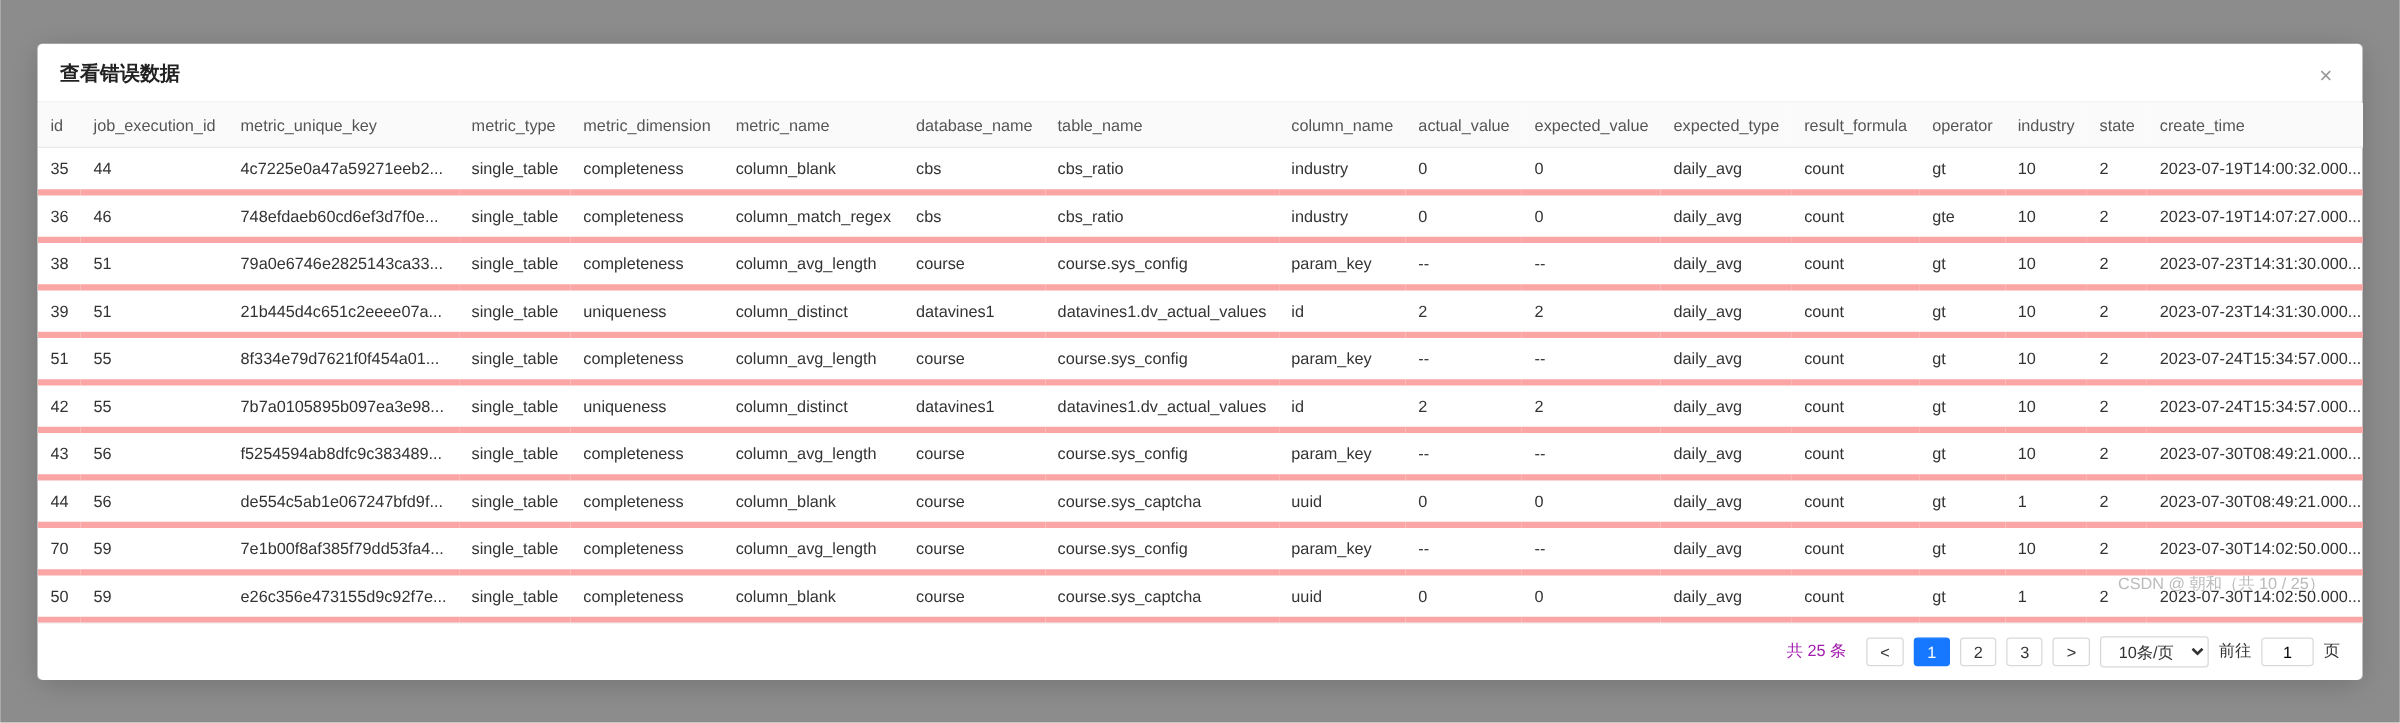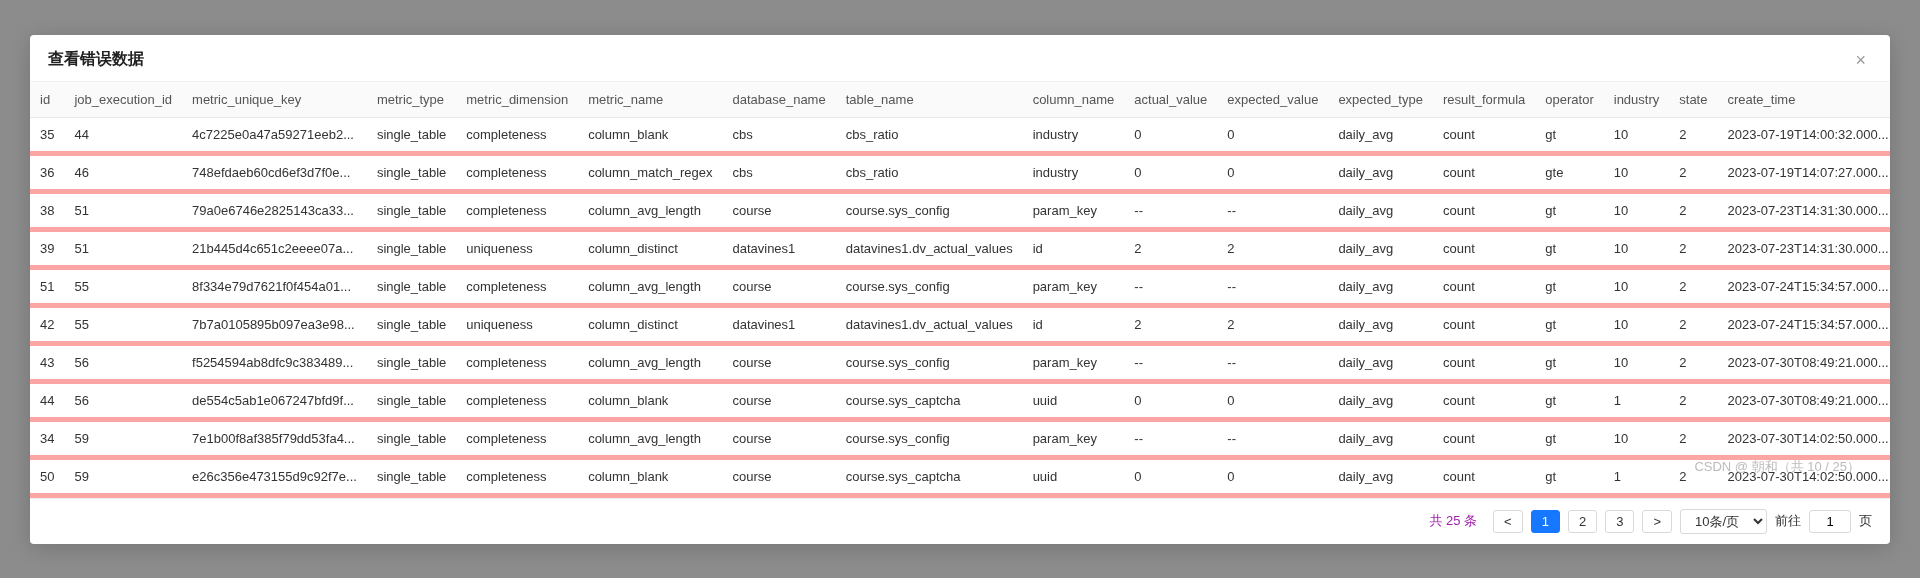--- a/index.html
+++ b/index.html
@@ -303,21 +303,21 @@
               <td>0</td>
               <td>0</td>
               <td>daily_avg</td>
               <td>count</td>
               <td>gt</td>
               <td>1</td>
               <td>2</td>
               <td>2023-07-30T08:49:21.000...</td>
             </tr>
             <tr>
-              <td>34</td>
+              <td>70</td>
               <td>59</td>
               <td>7e1b00f8af385f79dd53fa4...</td>
               <td>single_table</td>
               <td>completeness</td>
               <td>column_avg_length</td>
               <td>course</td>
               <td>course.sys_config</td>
               <td>param_key</td>
               <td>--</td>
               <td>--</td>

